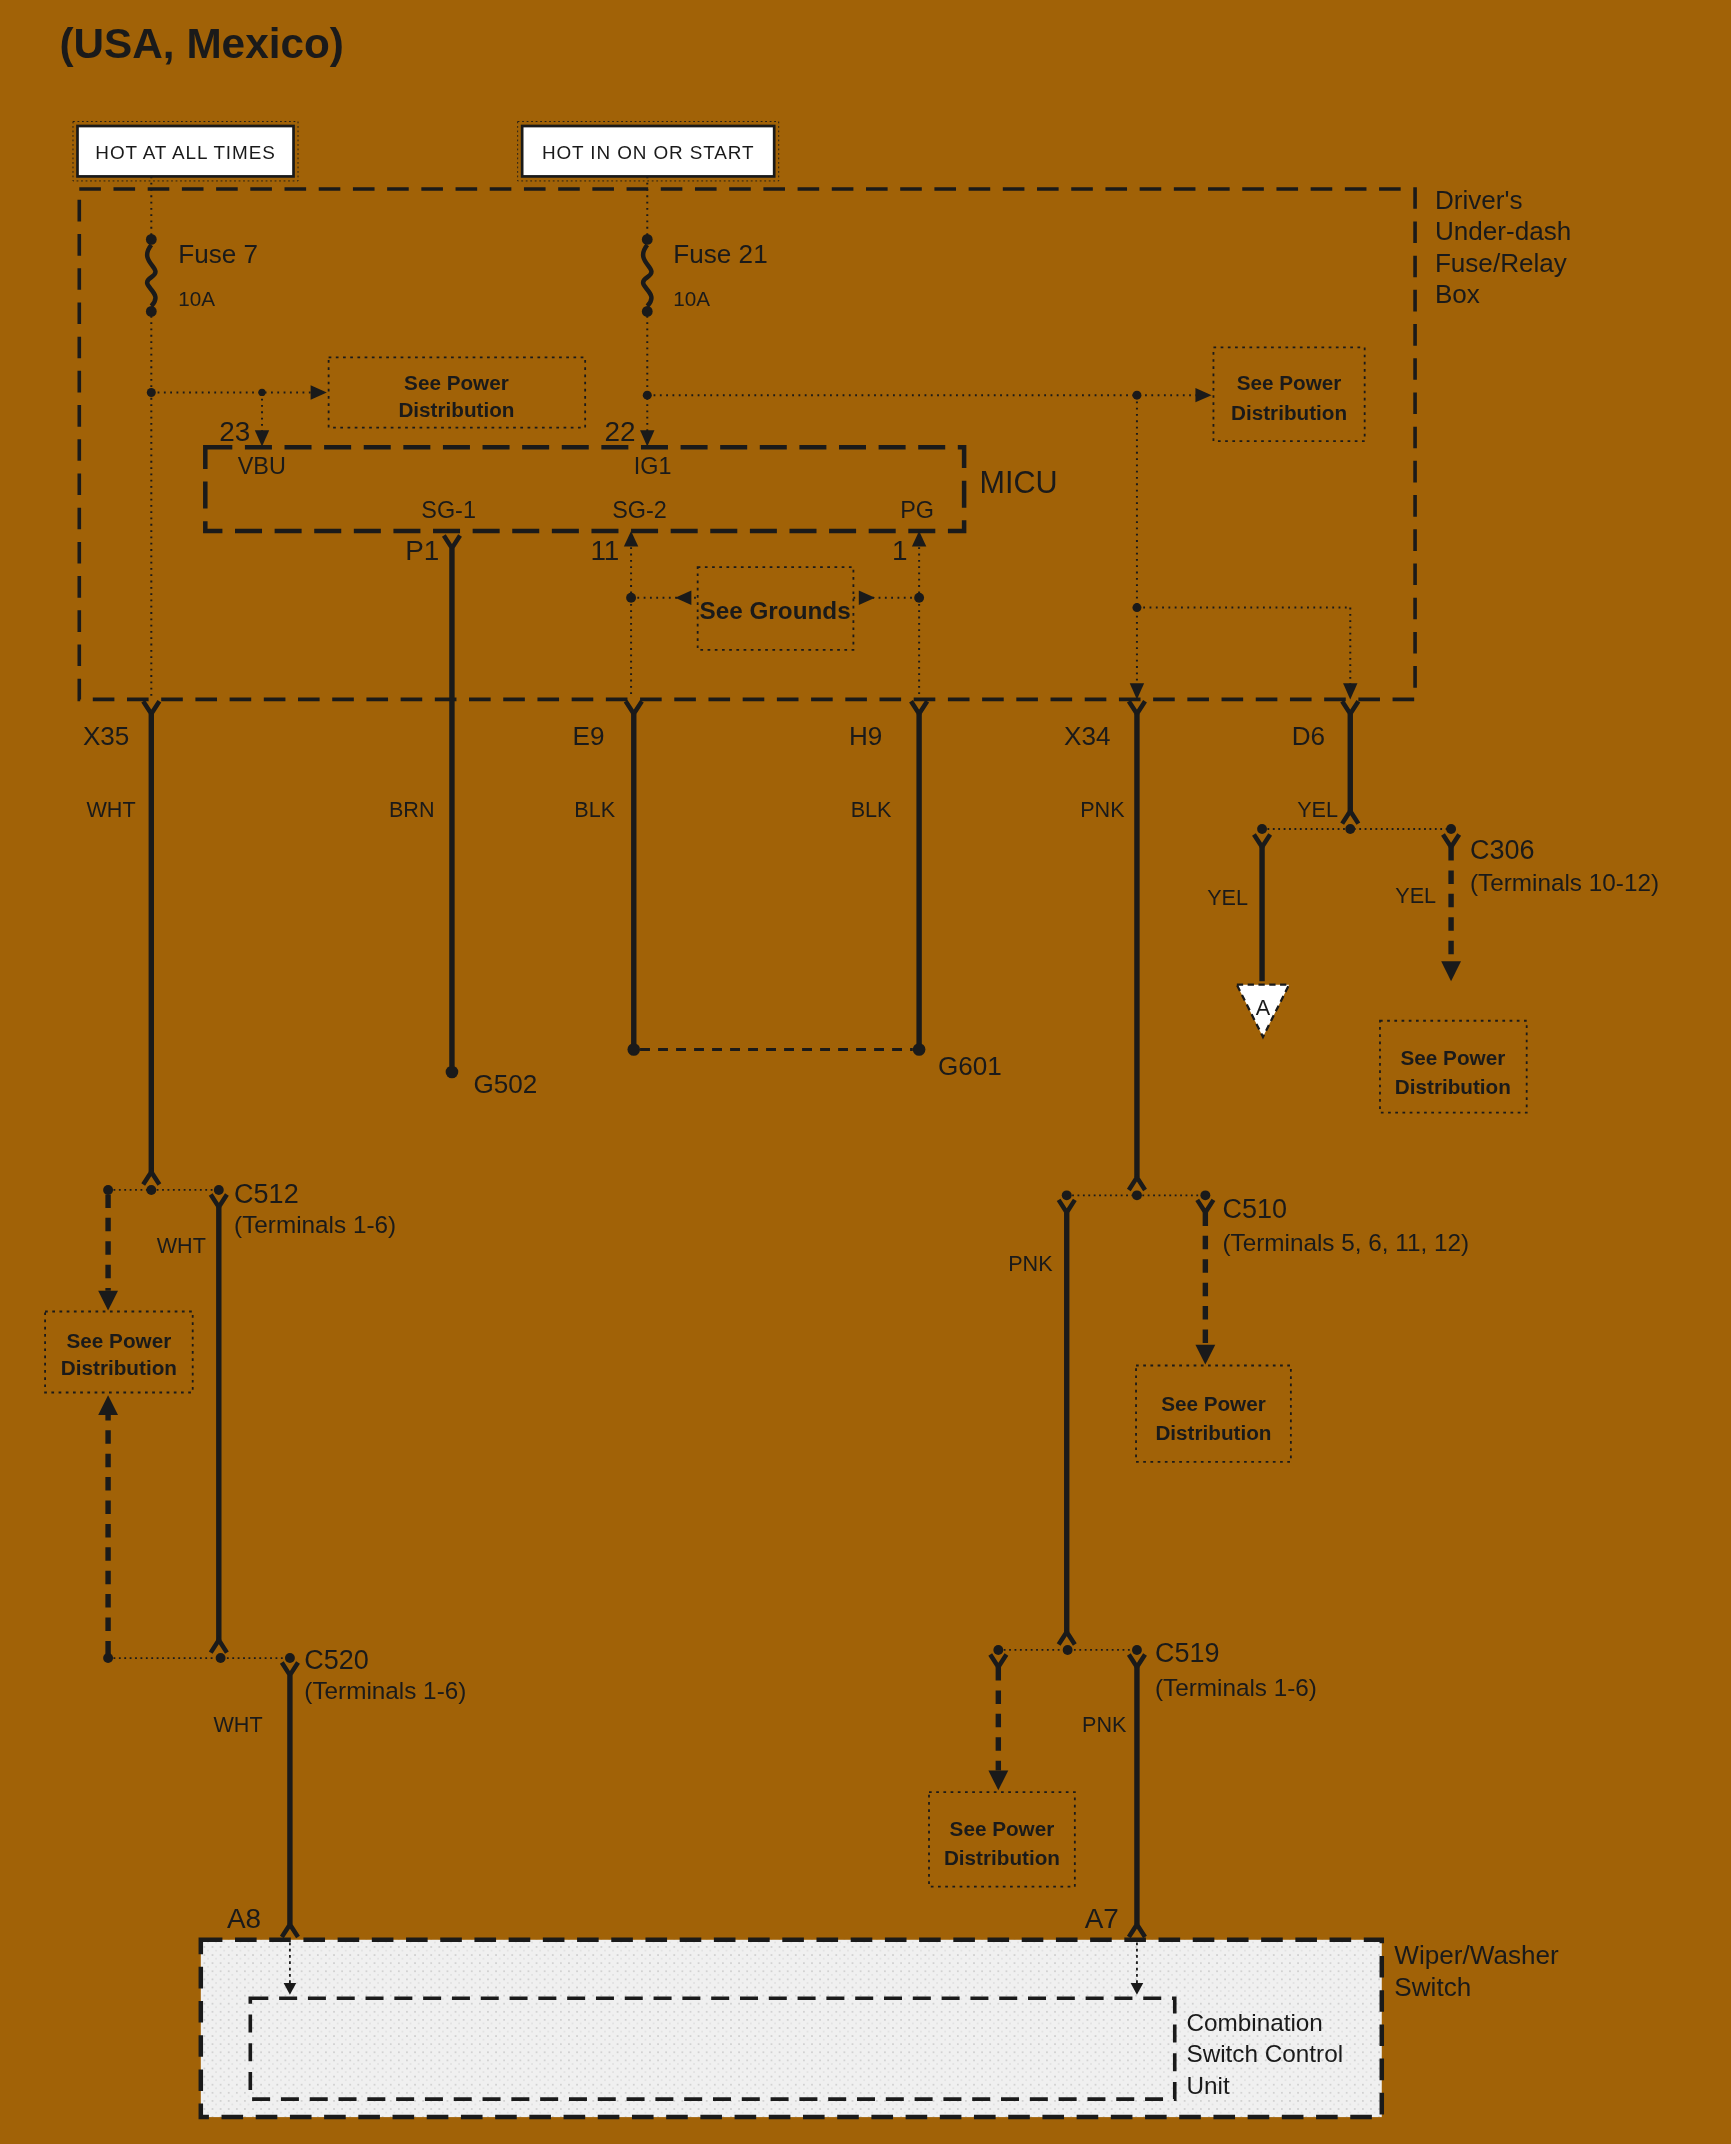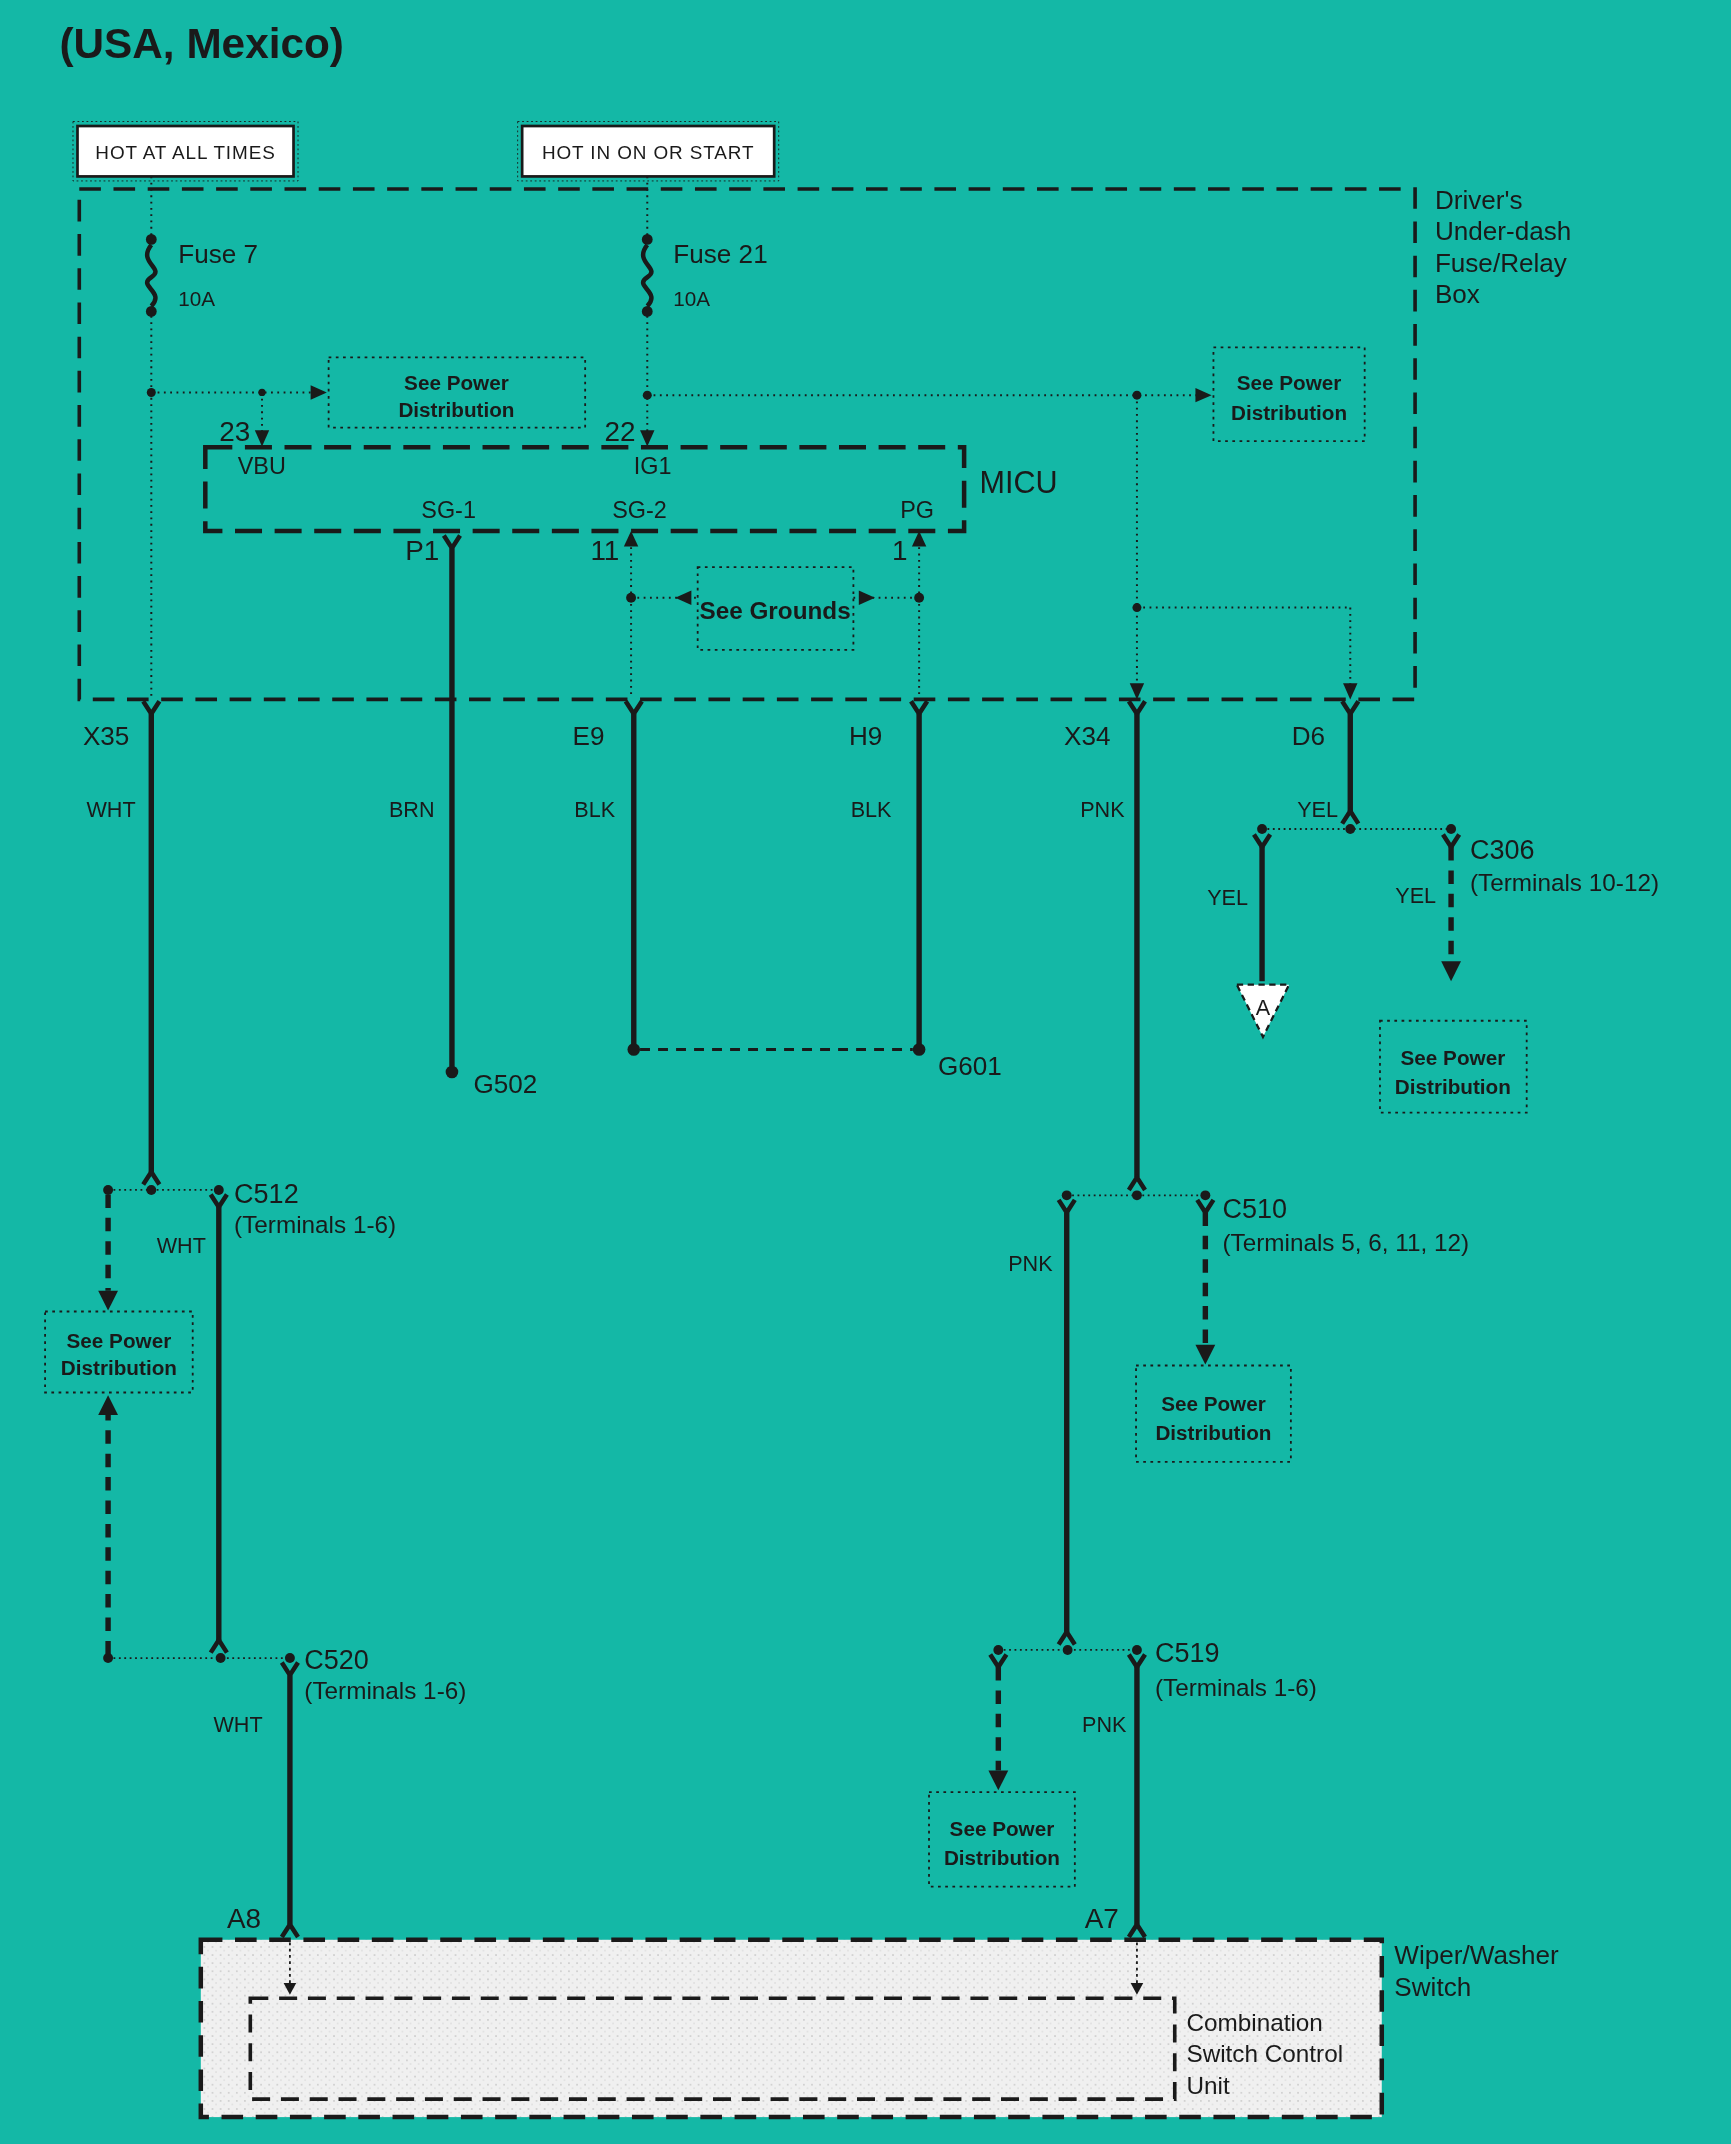--- a/index.html
+++ b/index.html
@@ -1,16 +1,16 @@
 <!DOCTYPE html>
 <html style="font-size:14.4px"><head>
 <meta charset="utf-8">
 <style>
   html,body{margin:0;padding:0;background:#fff;}
-  .page{position:relative;width:1732px;height:2145px;background:#14b8a6;overflow:hidden;}
+  .page{position:relative;width:1732px;height:2145px;background:#a16207;overflow:hidden;}
   svg{position:absolute;left:0;top:0;}
   text{font-family:"Liberation Sans","DejaVu Sans",sans-serif;fill:#1a1a1a;}
   .title{font-size:47px;font-weight:bold;}
   .banner{font-size:21px;letter-spacing:1px;}
   .unit{font-size:29px;}
   .fuse{font-size:29px;}
   .amp{font-size:23px;}
   .pin{font-size:31px;}
   .micu-pin{font-size:26px;}
   .micu-name{font-size:34px;}

